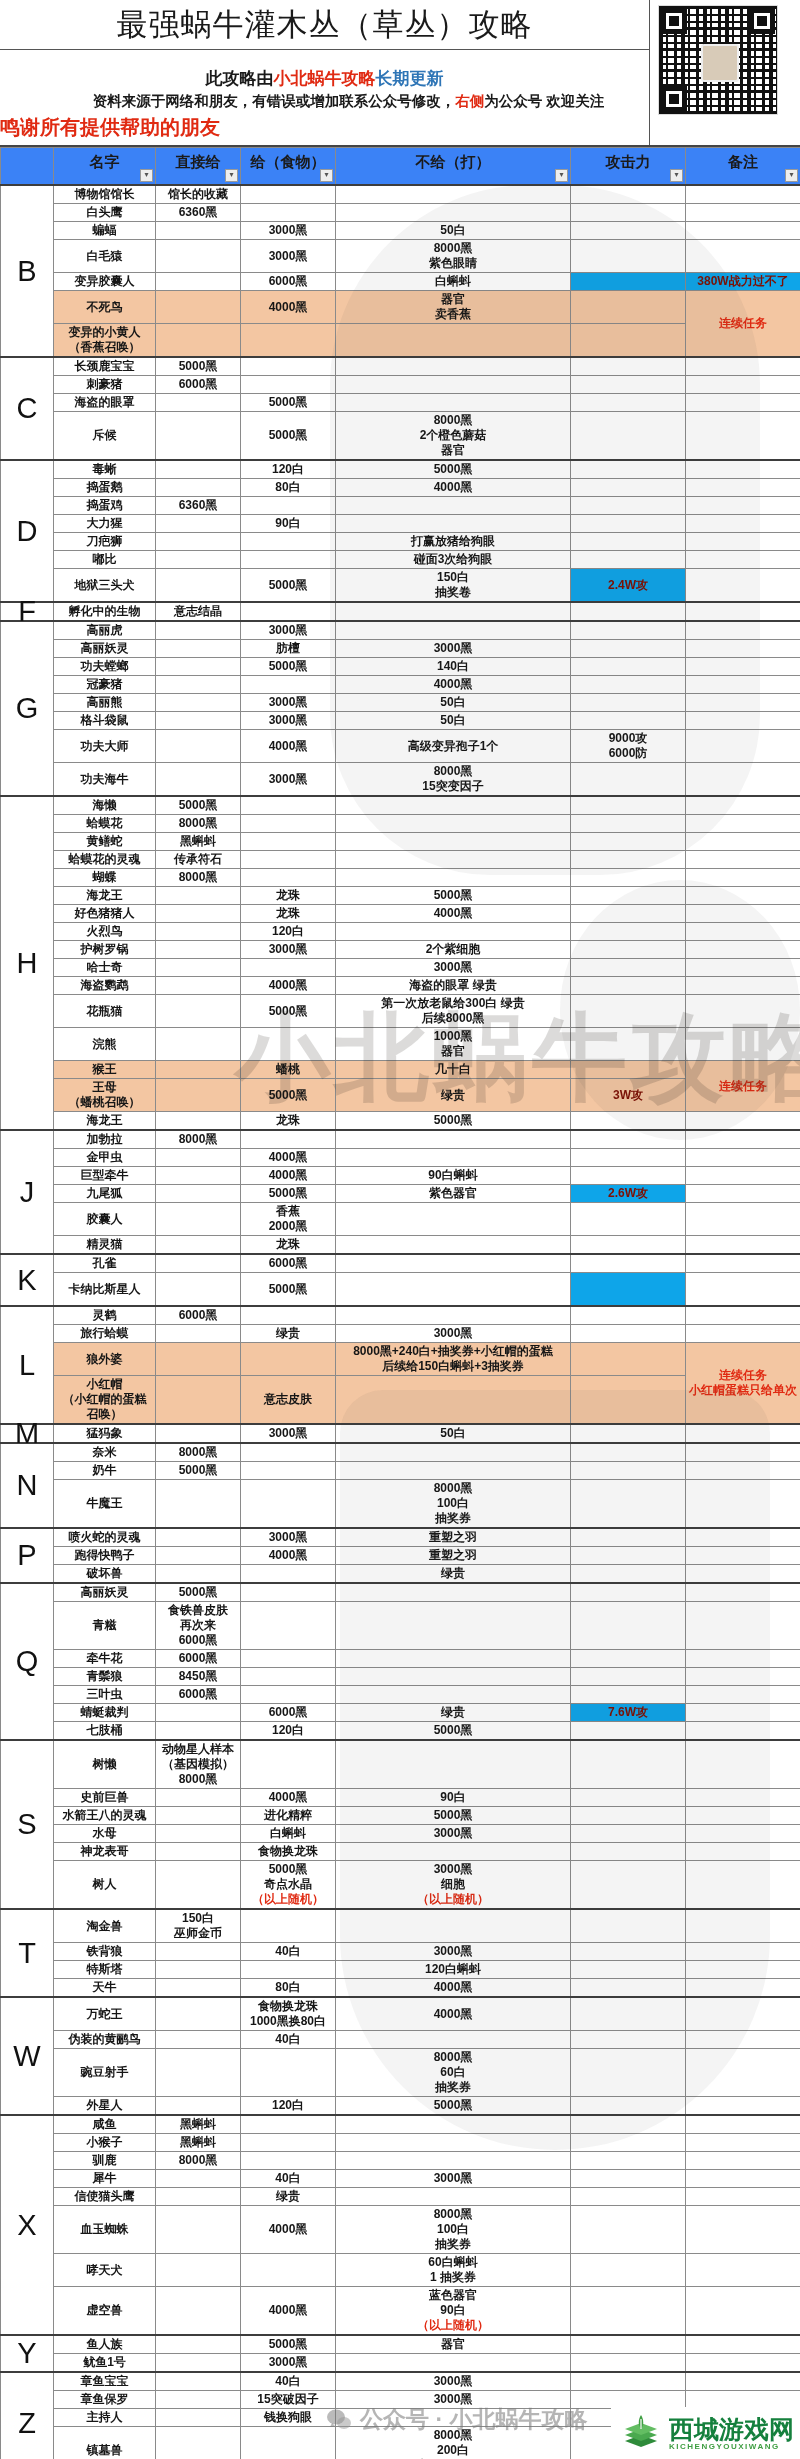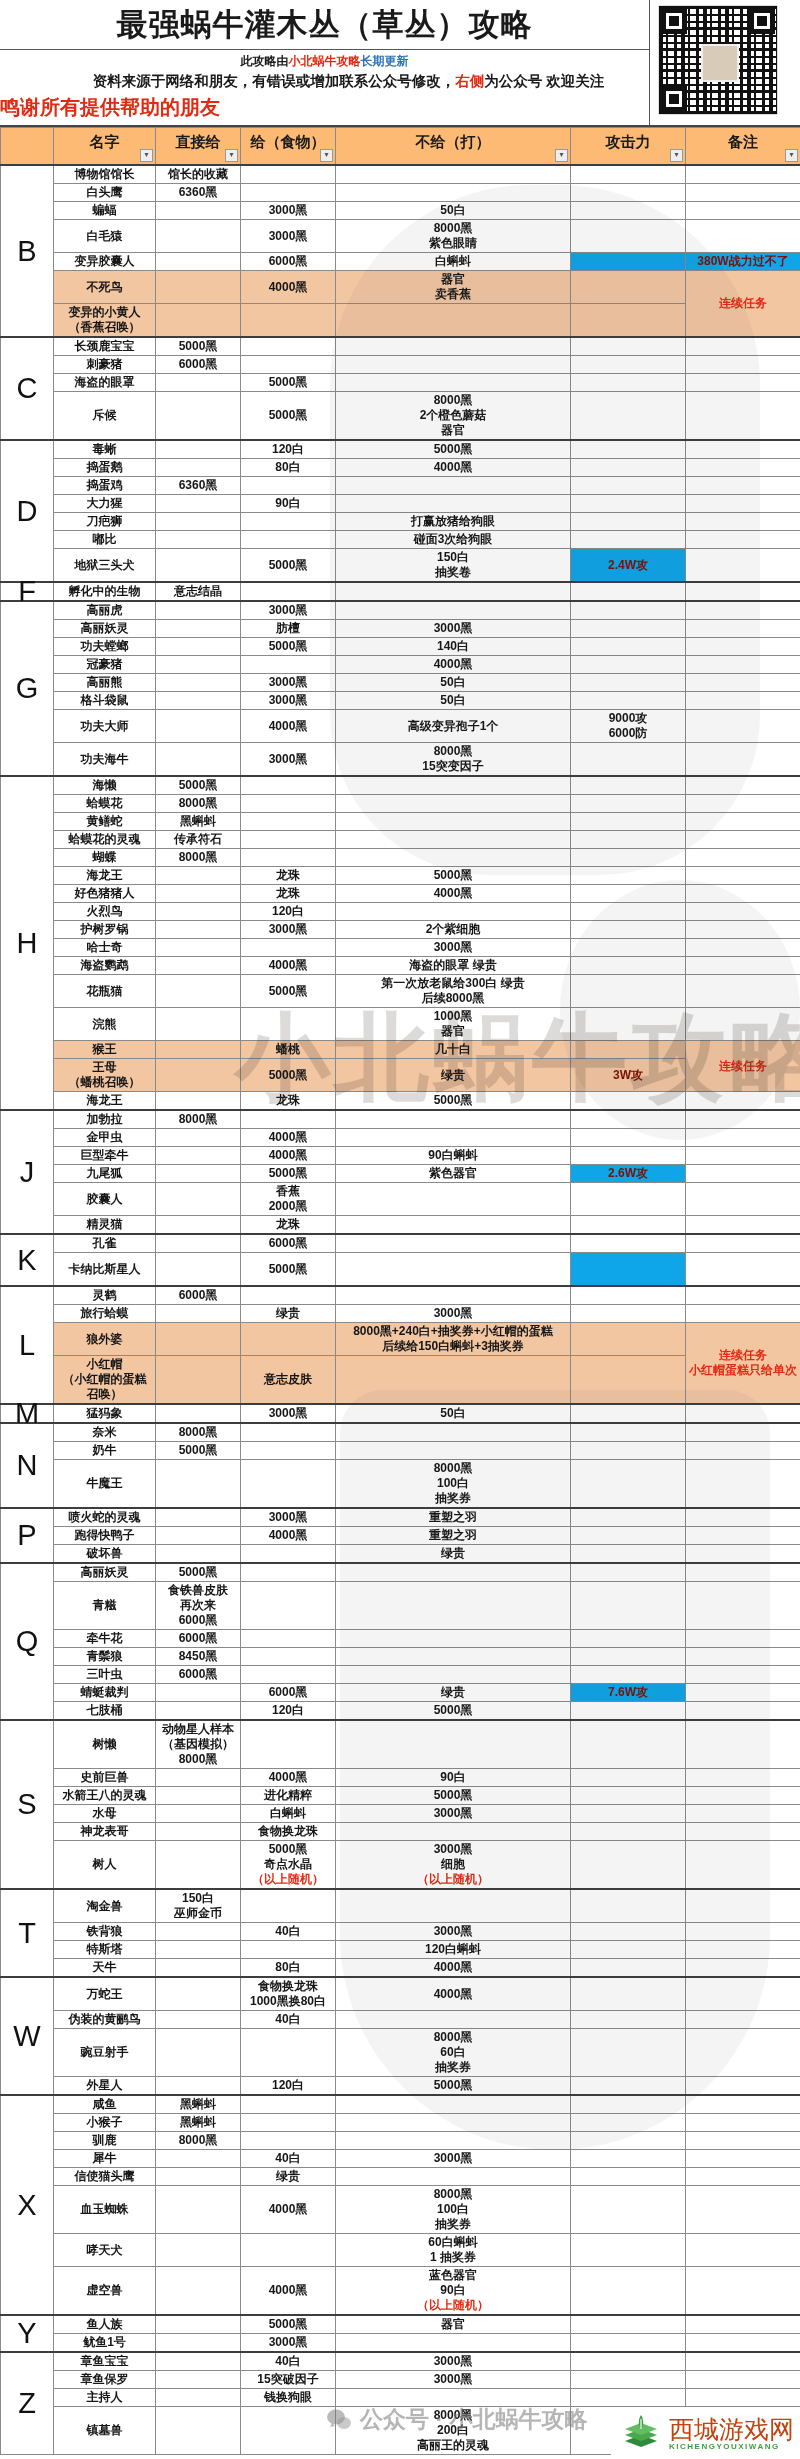--- a/index.html
+++ b/index.html
@@ -5,24 +5,24 @@
   html,body{margin:0;padding:0;}
   body{
     width:800px;height:2459px;position:relative;background:#fff;
     font-family:"Liberation Sans","DejaVu Sans",sans-serif;
     overflow:hidden;color:#1a1a1a;
   }
   
   .topbar{display:flex;border-bottom:2px solid #444;}
   .head-left{flex:1;min-width:0;}
   .main-title{
-    font-size:31px;font-weight:bold;text-align:center;
+    font-size:31px;font-weight:normal;text-align:center;
     padding:4px 15px 3px;border-bottom:1.5px solid #555;letter-spacing:1px;
   }
-  .sub1{font-size:12px;font-weight:bold;text-align:center;margin-top:3px;}
+  .sub1{font-size:17px;font-weight:bold;text-align:center;margin-top:17px;}
   .sub2{font-size:14.5px;font-weight:bold;text-align:center;margin-top:2px;margin-left:48px;}
   .sub3{font-size:20px;font-weight:bold;text-align:left;margin:3px 0 4px;}
   .red{color:#e02a12;}
   .blue{color:#2e75b6;}
   .qr-box{
     width:118px;height:108px;margin:5px 5px 0 8px;position:relative;flex:0 0 auto;
     border:1px solid #ddd;
     background:
       repeating-linear-gradient(90deg,#111 0 4px,transparent 4px 7px,#111 7px 9px,transparent 9px 15px,#111 15px 18px,transparent 18px 22px),
       repeating-linear-gradient(0deg,#111 0 3px,#fff 3px 7px,#111 7px 9px,#fff 9px 14px,#111 14px 16px,#fff 16px 21px);
@@ -31,21 +31,21 @@
   .finder{position:absolute;width:26px;height:26px;border:5px solid #111;background:#fff;box-sizing:border-box;}
   .finder::after{content:"";position:absolute;inset:3px;background:#111;}
   .f-tl{top:2px;left:2px;} .f-tr{top:2px;right:2px;} .f-bl{bottom:2px;left:2px;}
   .qr-center{position:absolute;top:38px;left:42px;width:34px;height:34px;background:#d8cbb8;border:2px solid #eee;border-radius:3px;}
   
   table{width:800px;border-collapse:collapse;table-layout:fixed;}
   col.c-letter{width:53px;} col.c-name{width:102px;} col.c-direct{width:85px;}
   col.c-food{width:95px;} col.c-refuse{width:235px;} col.c-attack{width:115px;} col.c-note{width:115px;}
   th{
     border:1px solid #8a8a8a;border-bottom:1.5px solid #555;
-    font-size:15px;font-weight:bold;padding:5px 0 12px;position:relative;background:#fdba74;
+    font-size:15px;font-weight:bold;padding:5px 0 12px;position:relative;background:#3b82f6;
   }
   .filter{
     position:absolute;right:2px;bottom:2px;width:11px;height:11px;
     border:1px solid #999;background:#eee;color:#555;
     font-size:8px;line-height:10px;text-align:center;cursor:pointer;
   }
   td{
     border:1px solid #8a8a8a;text-align:center;vertical-align:middle;
     font-size:12px;font-weight:bold;color:#161616;
     padding:1px 2px;line-height:15px;background:transparent;
@@ -69,21 +69,21 @@
   }
   .wm-footer{
     position:absolute;top:2404px;left:326px;z-index:4;pointer-events:none;
     display:flex;align-items:center;gap:8px;
     font-size:23px;font-weight:bold;color:rgba(120,120,120,.55);white-space:nowrap;
   }
   .site-logo{
     position:absolute;right:0;bottom:0;z-index:5;background:#fff;
     display:flex;align-items:center;gap:6px;padding:4px 6px 4px 8px;
   }
-  .logo-text-main{font-size:25px;font-weight:normal;color:#c2410c;line-height:26px;}
+  .logo-text-main{font-size:25px;font-weight:bold;color:#15803d;line-height:26px;}
   .logo-text-sub{font-size:8px;color:#3f9e42;letter-spacing:1.5px;font-weight:bold;}
 </style>
 </head>
 <body>
 
 <div class="topbar">
   <div class="head-left">
     <div class="main-title">最强蜗牛灌木丛（草丛）攻略</div>
     <div class="sub1">
       <span>此攻略由</span><span class="red">小北蜗牛攻略</span><span class="blue">长期更新</span>

